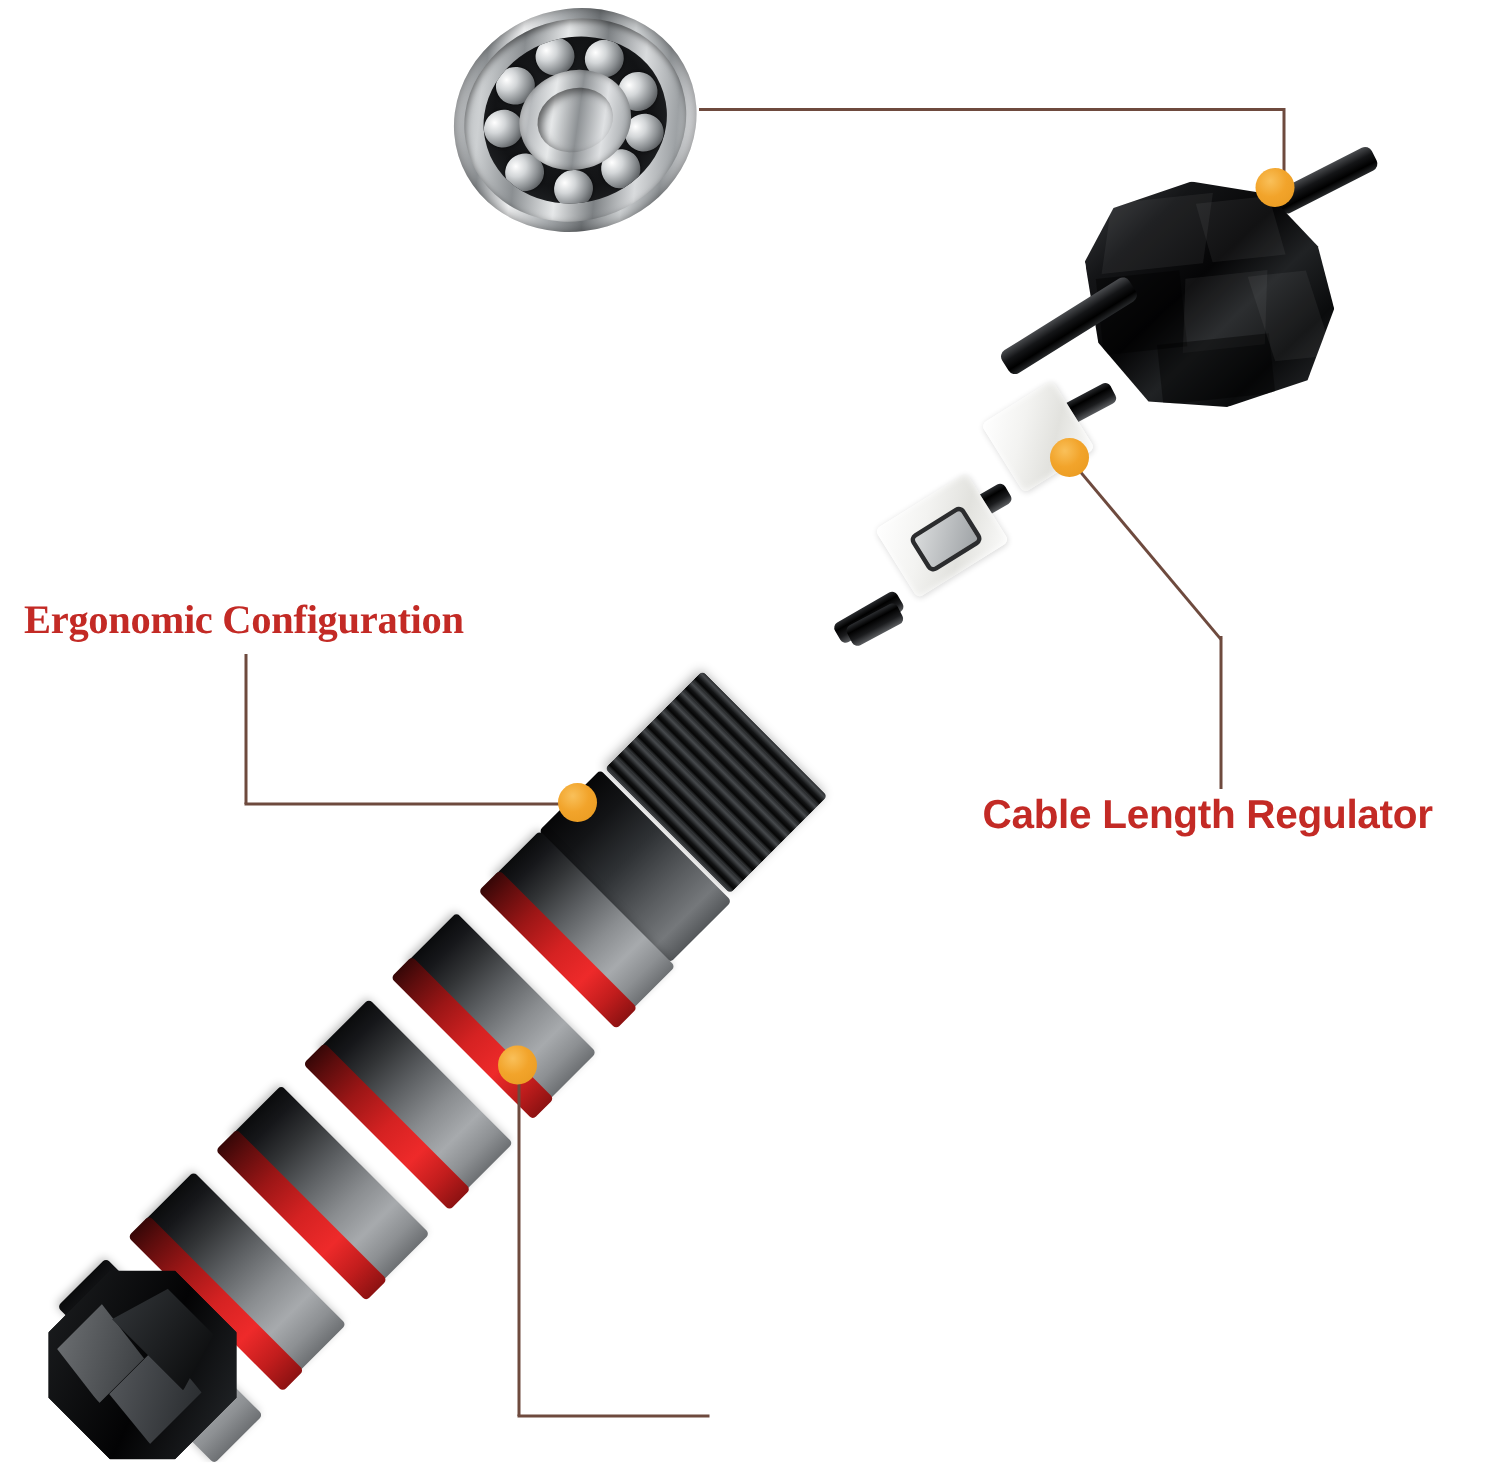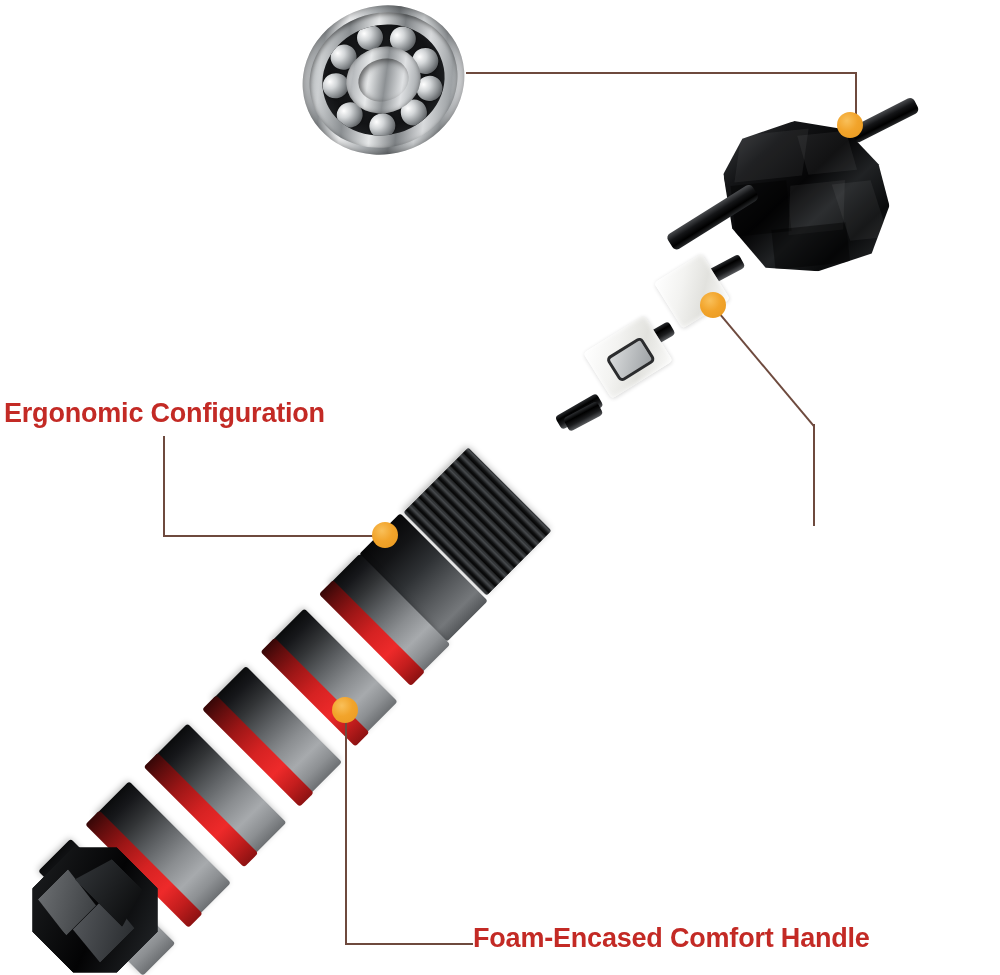--- a/index.html
+++ b/index.html
@@ -327,25 +327,25 @@
                   clip-path: polygon(0% 0%, 100% 18%, 100% 82%, 0% 100%);"></div>
     </div>
   </div>
 
   <div class="leader h" style="left:466px; top:72px; width:390px;"></div>
   <div class="leader v" style="left:855px; top:72px; height:54px;"></div>
   <div class="dot" style="left:850px; top:125px;"></div>
 
   <div class="leader-diag" style="left:714px; top:306px; width:156px; transform: rotate(50deg);"></div>
   <div class="leader v" style="left:813px; top:424px; height:102px;"></div>
+  <div class="callout-label" style="left:655px; top:530px;">Cable Length Regulator</div>
   <div class="dot" style="left:713px; top:305px;"></div>
 
-  <div class="callout-label" style="left:4px; top:400px;">Ergonomic Configuration</div>
+  <div class="callout-label" style="left:16px; top:400px;font-family:Liberation Serif, serif;">Ergonomic Configuration</div>
   <div class="leader v" style="left:163px; top:436px; height:100px;"></div>
   <div class="leader h" style="left:163px; top:535px; width:222px;"></div>
   <div class="dot" style="left:385px; top:535px;"></div>
 
   <div class="leader v" style="left:345px; top:710px; height:234px;"></div>
   <div class="leader h" style="left:345px; top:943px; width:128px;"></div>
-  <div class="callout-label" style="left:473px; top:925px;">Foam-Encased Comfort Handle</div>
   <div class="dot" style="left:345px; top:710px;"></div>
 
 </div>
 
 </body></html>

